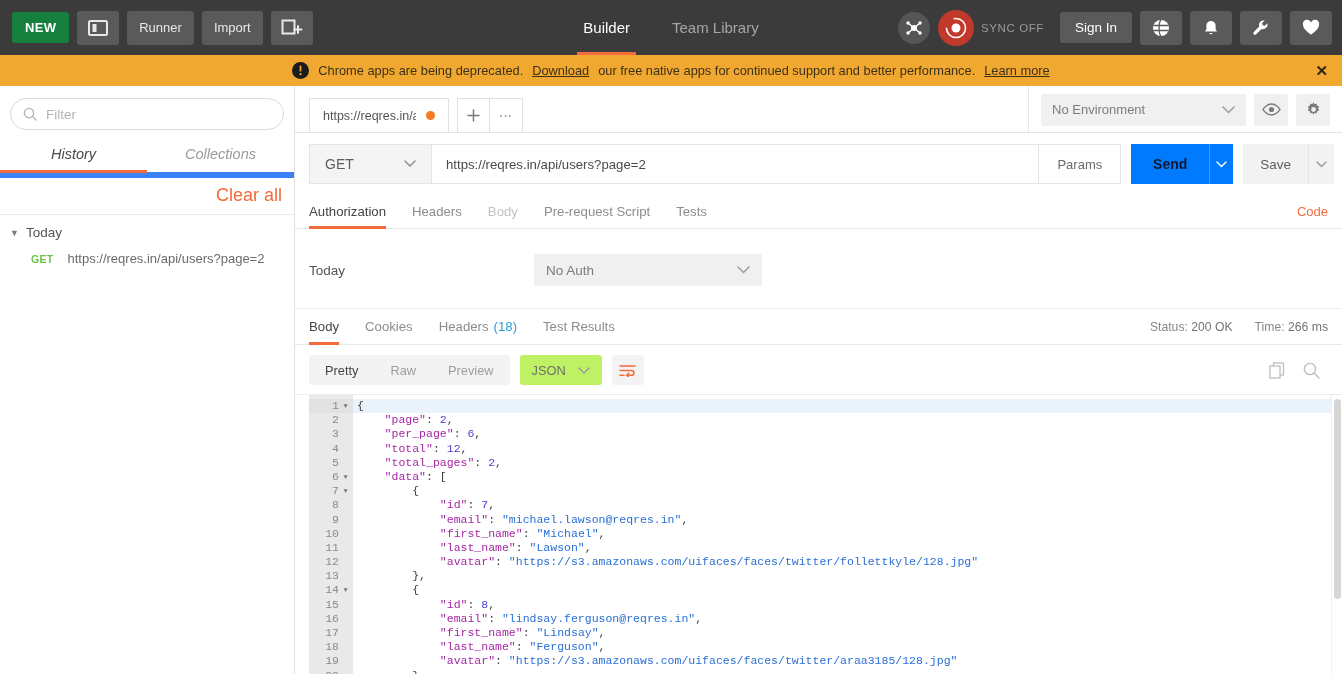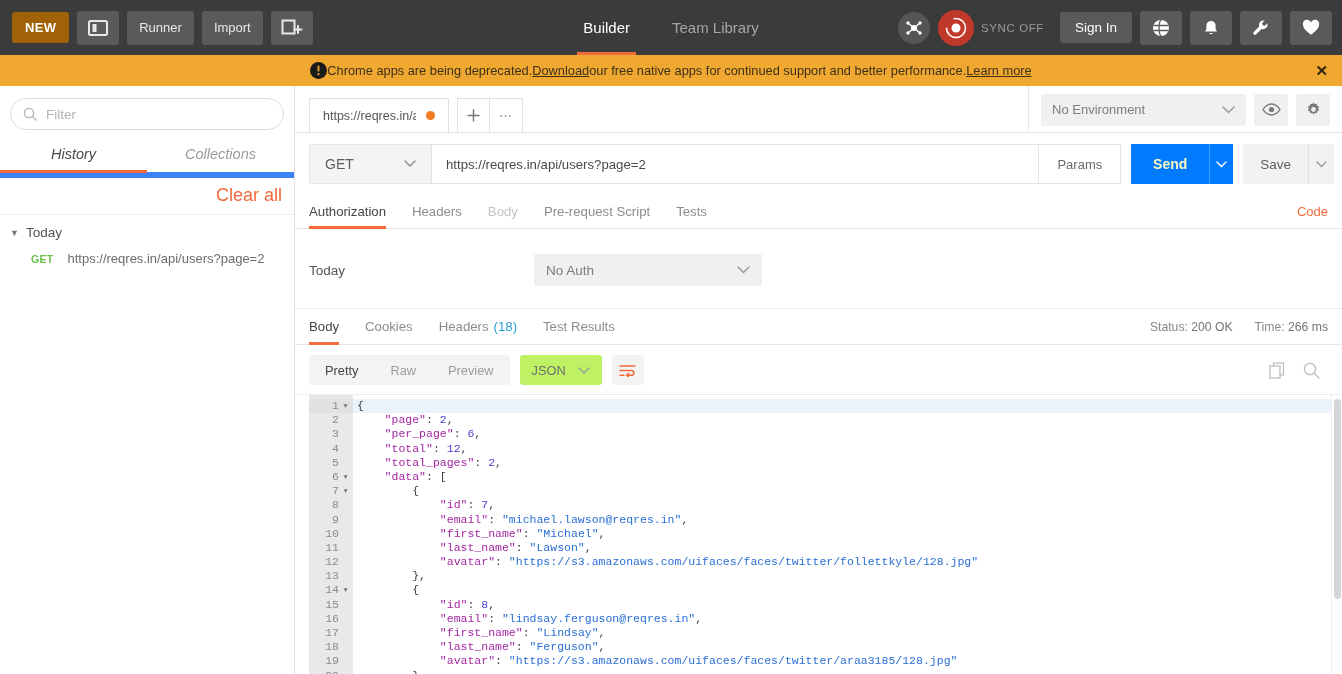--- a/index.html
+++ b/index.html
@@ -15,21 +15,21 @@
   .header {
     height: 55px;
     background: #3b3b3b;
     display: flex;
     align-items: center;
     position: relative;
     padding: 0 10px 0 12px;
   }
   .hdr-left { display: flex; align-items: center; gap: 8px; }
   .btn-new {
-    background: #a16207;
+    background: #15803d;
     color: #fff;
     font-weight: bold;
     font-size: 13px;
     border-radius: 3px;
     padding: 8px 13px;
     letter-spacing: .3px;
     cursor: pointer;
   }
   .hdr-btn {
     background: #5a5a5a;
@@ -107,21 +107,21 @@
   .banner {
     height: 31px;
     background: #f0a830;
     display: flex;
     align-items: center;
     justify-content: center;
     position: relative;
     font-size: 12.8px;
     color: #3d3118;
   }
-  .banner-inner { display: flex; align-items: center; }
+  .banner-inner { display: flex; align-items: center; gap: 9px; }
   .banner a { color: #3d3118; text-decoration: underline; cursor: pointer; }
   .banner-close {
     position: absolute; right: 14px; top: 50%; transform: translateY(-50%);
     font-size: 15px; color: #2e2512; cursor: pointer; font-weight: 600;
   }
 
   
   .main { display: flex; height: calc(674px - 55px - 31px); }
 
   
@@ -259,21 +259,21 @@
   .params-btn {
     height: 40px; padding: 0 18px;
     border: 1px solid #e4e4e4; border-left: none;
     background: #fff;
     display: flex; align-items: center;
     font-size: 13px; color: #6b6b6b; cursor: pointer;
   }
   .send-btn {
     height: 40px; width: 78px;
     background: #007bff;
-    color: #fef9c3; font-weight: bold; font-size: 14px;
+    color: #0f172a; font-weight: bold; font-size: 14px;
     display: flex; align-items: center; justify-content: center;
     margin-left: 10px; cursor: pointer;
   }
   .send-caret {
     height: 40px; width: 24px; background: #007bff;
     display: flex; align-items: center; justify-content: center;
     color: #fff; cursor: pointer;
     border-left: 1px solid rgba(255,255,255,.25);
   }
   .save-btn {

